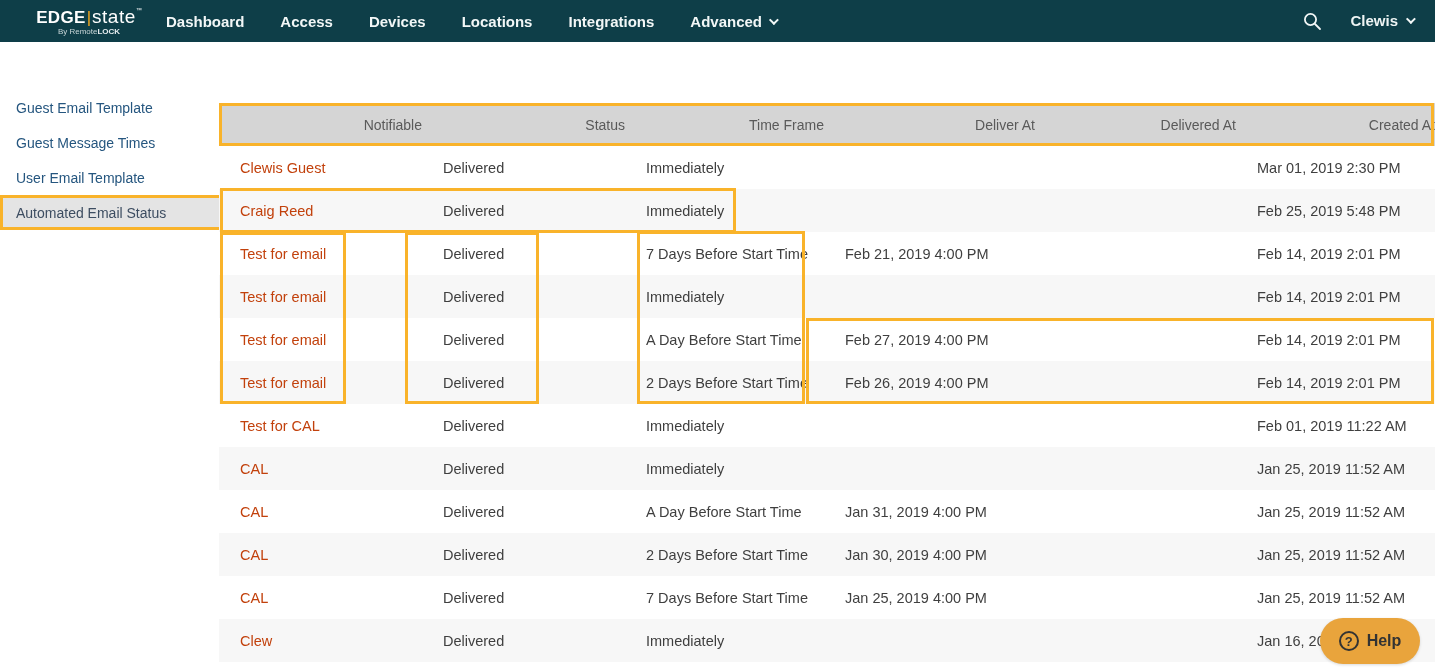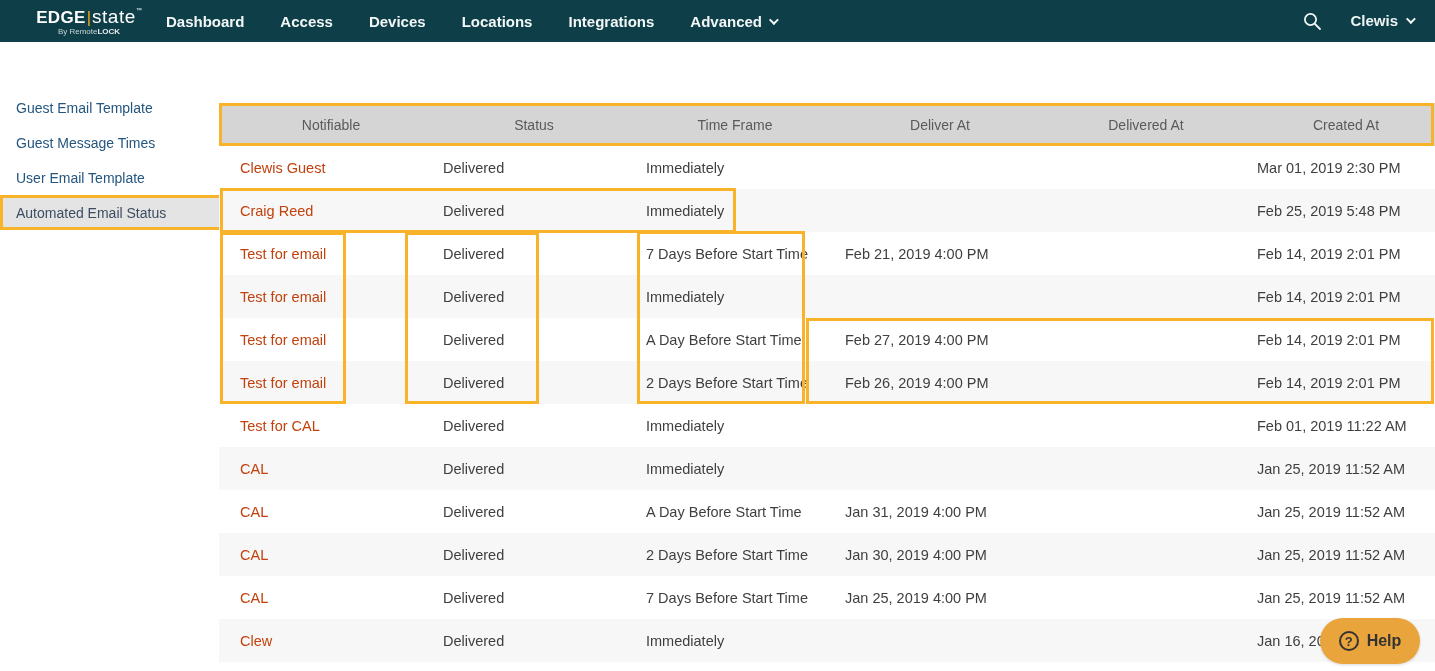--- a/index.html
+++ b/index.html
@@ -122,21 +122,21 @@
   .data-table col:nth-child(3) { width: 199px; }
   .data-table col:nth-child(4) { width: 211px; }
   .data-table col:nth-child(5) { width: 201px; }
   .data-table col:nth-child(6) { width: 199px; }
   .data-table th {
     height: 43px;
     background: #d5d5d5;
     color: #5a5a5a;
     font-weight: 400;
     font-size: 14px;
-    text-align: center;
+    text-align: right;
     padding-left: 21px;
   }
   .data-table td {
     height: 43px;
     padding-left: 21px;
     color: #3f3f3f;
     white-space: nowrap;
     overflow: hidden;
   }
   .data-table tbody tr:nth-child(even) { background: #f7f7f7; }

